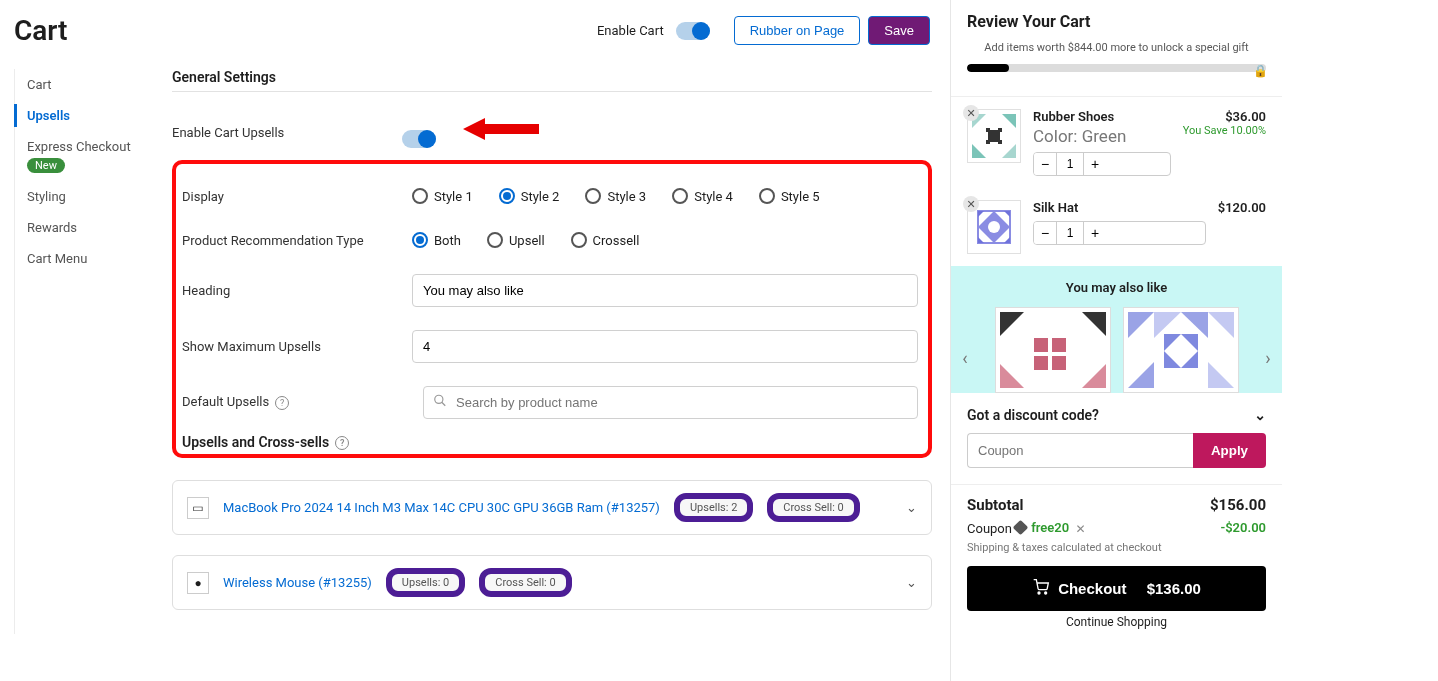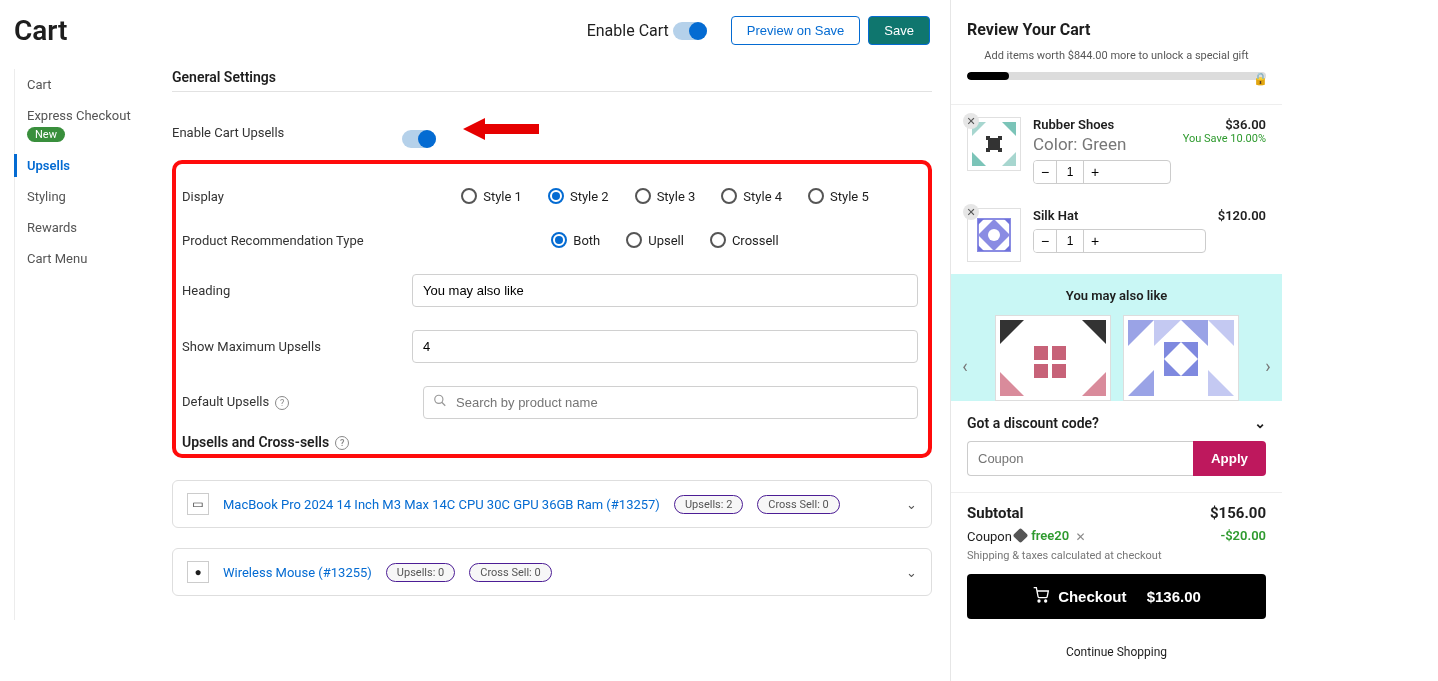--- a/index.html
+++ b/index.html
@@ -1,42 +1,42 @@
 <!DOCTYPE html>
 <html><head>
 <meta charset="utf-8">
 <style>
   * { box-sizing: border-box; margin: 0; padding: 0; }
   body { font-family: -apple-system, BlinkMacSystemFont, "Segoe UI", Roboto, sans-serif; color: #1e1e1e; font-size: 13px; }
   .page { display: flex; height: 681px; width: 1282px; }
   .main-area { flex: 1; display: flex; flex-direction: column; }
   .topbar { display: flex; align-items: center; padding: 14px 20px 22px 14px; }
   .page-title { font-size: 28px; font-weight: 600; flex: 1; }
-  .enable-lbl { font-size: 16px; margin-right: 4px; }
+  .enable-lbl { font-size: 13px; margin-right: 12px; }
   .toggle { width: 34px; height: 18px; border-radius: 9px; background: #d5dde5; position: relative; display: inline-block; vertical-align: middle; }
   .toggle.on { background: #b5d1ea; }
   .toggle .knob { width: 18px; height: 18px; border-radius: 50%; background: #046bd2; position: absolute; top: 0; left: 0; transition: left .2s; }
   .toggle.on .knob { left: 16px; }
   .btn { padding: 6px 15px; border-radius: 4px; font-size: 13px; cursor: pointer; }
   .btn-outline { border: 1px solid #046bd2; color: #046bd2; background: #fff; margin: 0 8px 0 24px; }
-  .btn-primary { border: 1px solid #046bd2; background: #0f766e; color: #fff; }
+  .btn-primary { border: 1px solid #046bd2; background: #701a75; color: #fff; }
 
   .body-row { display: flex; padding: 0 0 0 14px; }
   .sidebar { width: 150px; border-left: 1px solid #ececec; }
   .sidebar-item { padding: 8px 0 8px 12px; color: #555; cursor: pointer; position: relative; }
   .sidebar-item.active { color: #046bd2; font-weight: 600; }
   .sidebar-item.active::before { content:""; position:absolute; left:-1px; top:4px; bottom:4px; width:3px; background:#046bd2; }
   .badge-new { display:inline-block; background:#398f3c; color:#fff; font-size:11px; padding:1px 8px; border-radius:10px; margin-top:4px; }
 
   .content { flex:1; padding: 0 18px 24px 8px; overflow-y:auto; }
   .section-hdr { font-weight:600; font-size:14px; padding-bottom:6px; border-bottom:1px solid #e2e2e2; margin-bottom:18px; }
 
   .form-row { display:flex; align-items:center; min-height:44px; }
   .form-row .lab { width:230px; font-size:13px; color:#333; }
-  .form-row .ctrl { flex:1;justify-content:center; }
+  .form-row .ctrl { flex:1; }
 
   .red-arrow { margin-left:22px; }
 
   .highlight-box { border:4px solid #ff0b0b; border-radius:10px; padding: 10px 0 4px 0; margin-top:6px; margin-bottom:22px; }
   .highlight-box .form-row { padding:0 10px 0 6px; }
 
   .radio-set { display:flex; gap:26px; }
   .radio-item { display:flex; align-items:center; gap:6px; }
   .radio-circle { width:16px; height:16px; border:2px solid #555; border-radius:50%; display:inline-block; position:relative; }
   .radio-item.sel .radio-circle { border-color:#046bd2; }
@@ -47,26 +47,26 @@
   .search-wrap .s-icon { position:absolute; left:10px; top:50%; transform:translateY(-50%); color:#999; }
   .search-wrap input { padding-left:32px; color:#888; }
 
   .help { width:14px; height:14px; border:1px solid #888; border-radius:50%; display:inline-flex; align-items:center; justify-content:center; font-size:9px; color:#888; margin-left:6px; vertical-align:middle; }
 
   .sub-hdr { font-weight:600; font-size:14px; padding:4px 0 0 6px; }
 
   .product-row { border:1px solid #dedede; border-radius:6px; padding:12px 14px; margin-top:20px; display:flex; align-items:center; gap:14px; }
   .prod-thumb { width:22px; height:22px; border:1px solid #ccc; display:flex; align-items:center; justify-content:center; font-size:12px;}
   .prod-link { color:#046bd2; }
-  .pill { border:1px solid #4c1d95; border-radius:12px; padding:2px 10px; font-size:11px; color:#555; background:#f7f7f7; }
+  .pill { border:6px solid #4c1d95; border-radius:12px; padding:2px 10px; font-size:11px; color:#555; background:#f7f7f7; }
   .chev { margin-left:auto; color:#555; }
 
   
   .cart-panel { width:332px; border-left:1px solid #e6e6e6; display:flex; flex-direction:column; }
-  .cp-title { font-weight:700; font-size:16px; padding:20px 16px 8px; }
+  .cp-title { font-weight:700; font-size:16px; padding:12px 16px 8px; }
   .cp-promo { text-align:center; font-size:11px; color:#585858; padding:2px 16px 6px; position:relative; }
   .cp-promo .lock { position:absolute; right:14px; bottom:-18px; color:#888; font-size:12px; }
   .cp-bar { height:8px; border-radius:4px; background:#dcdcdc; margin:4px 16px 0; overflow:hidden; }
   .cp-bar .fill { height:100%; width:14%; background:#000; border-radius:4px;}
   .cp-divider { height:1px; background:#eee; margin:24px 0 0; }
 
   .cart-item { display:flex; padding:12px 16px; gap:12px; position:relative; align-items:flex-start; }
   .ci-thumb { width:54px; height:54px; border:1px solid #e0e0e0; display:flex; align-items:center; justify-content:center; }
   .ci-thumb svg { width:44px; height:44px; }
   .ci-remove { position:absolute; left:12px; top:8px; width:16px; height:16px; border-radius:50%; background:#e6e6e6; font-size:11px; display:flex; align-items:center; justify-content:center; cursor:pointer; color:#555;}
@@ -92,50 +92,50 @@
   .coupon-row { display:flex; padding:0 16px 16px; gap:0; }
   .coupon-row input { flex:1; border:1px solid #ccc; border-right:none; border-radius:4px 0 0 4px; padding:9px 10px; font-size:13px;}
   .coupon-row button { background:#be185d; color:#fff; border:none; padding:0 18px; border-radius:0 4px 4px 0; font-weight:600; cursor:pointer; }
 
   .totals { padding:8px 16px 14px; border-top:1px solid #eee; }
   .trow { display:flex; justify-content:space-between; padding:3px 0; font-size:13px;}
   .trow.sub { font-weight:700; font-size:15px; }
   .trow .green { color:#2e9a2e; font-weight:600; }
   .fineprint { font-size:11px; color:#777; margin-top:2px; }
   .checkout-btn { width:100%; background:#000; color:#fff; border:none; border-radius:4px; padding:13px 0; font-weight:700; font-size:15px; margin-top:12px; display:flex; align-items:center; justify-content:center; gap:8px; cursor:pointer;}
-  .cont { text-align:center; font-size:12px; padding:26px 0 6px;}
+  .cont { text-align:center; font-size:12px; padding:4px 0 6px;}
   .coupon-tag { display:inline-flex; align-items:center; gap:3px; }
   .tag-ic { display:inline-block; width:11px; height:11px; background:#555; transform:rotate(45deg); border-radius:2px; margin-right:2px;}
   .xsm { color:#888; font-size:12px; margin-left:3px; cursor:pointer;}
 </style>
 </head>
 <body>
 
 <div class="page">
   <div class="main-area">
 
     <div class="topbar">
       <div class="page-title">Cart</div>
       <span class="enable-lbl">Enable Cart</span>
       <span class="toggle on">
           <span class="knob"></span>
         </span>
-      <button class="btn btn-outline">Preview on Save</button>
+      <button class="btn btn-outline">Rubber on Page</button>
       <button class="btn btn-primary">Save</button>
     </div>
 
     <div class="body-row">
 
       <div class="sidebar">
         <div class="sidebar-item"><span>Cart</span></div>
+        <div class="sidebar-item active"><span>Upsells</span></div>
         <div class="sidebar-item">
           <span>Express Checkout</span><br>
           <span class="badge-new">New</span>
         </div>
-        <div class="sidebar-item active"><span>Upsells</span></div>
         <div class="sidebar-item"><span>Styling</span></div>
         <div class="sidebar-item"><span>Rewards</span></div>
         <div class="sidebar-item"><span>Cart Menu</span></div>
       </div>
 
       <div class="content">
         <div class="section-hdr">General Settings</div>
 
         <div class="form-row">
           <div class="lab">Enable Cart Upsells</div>

